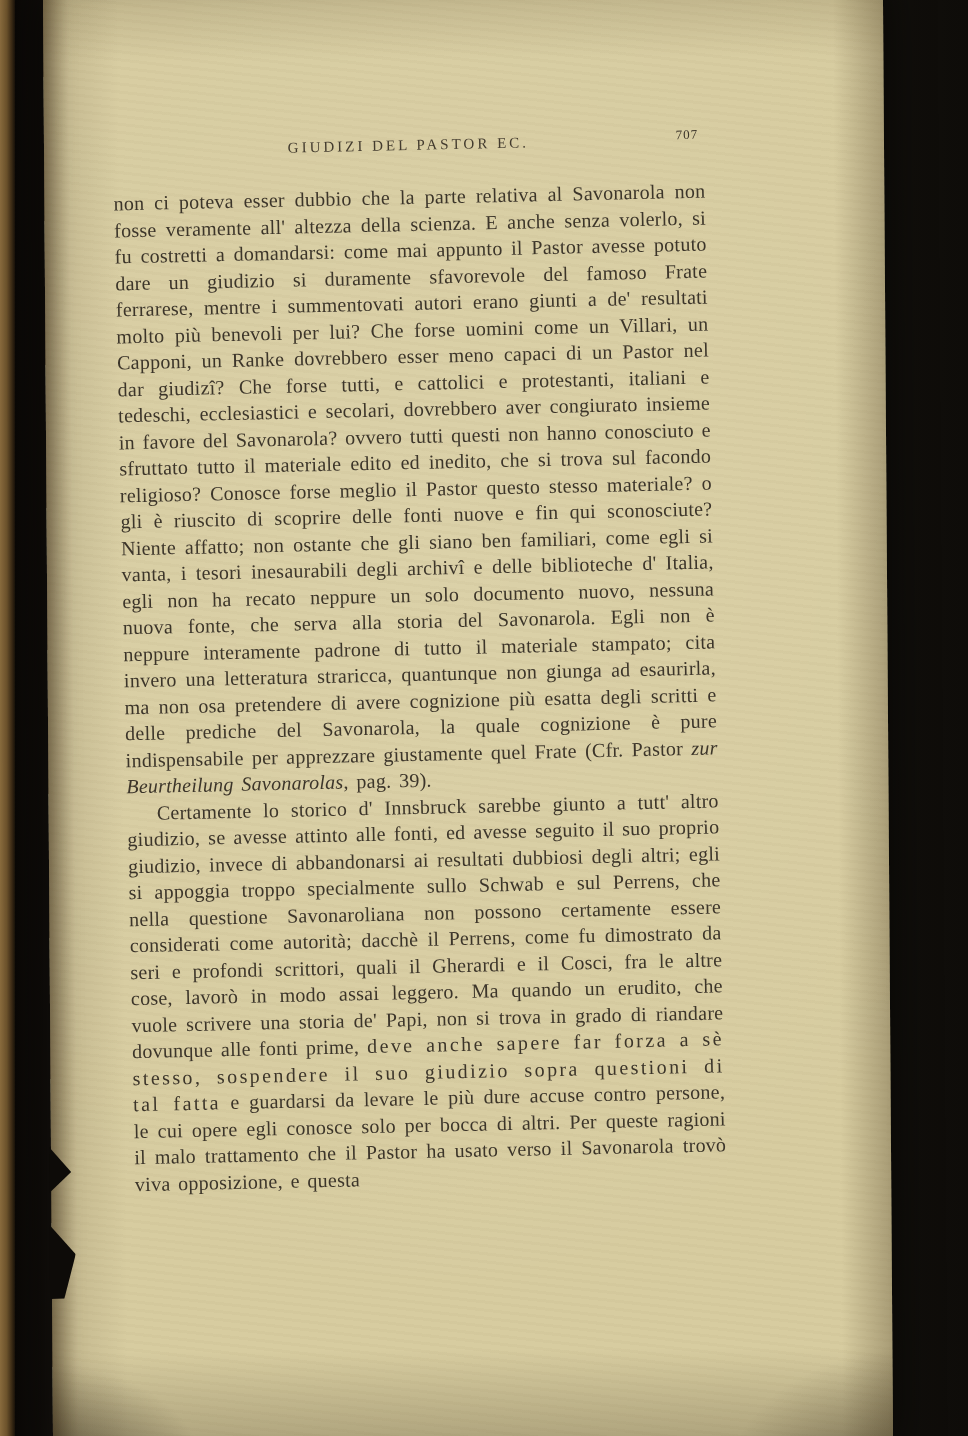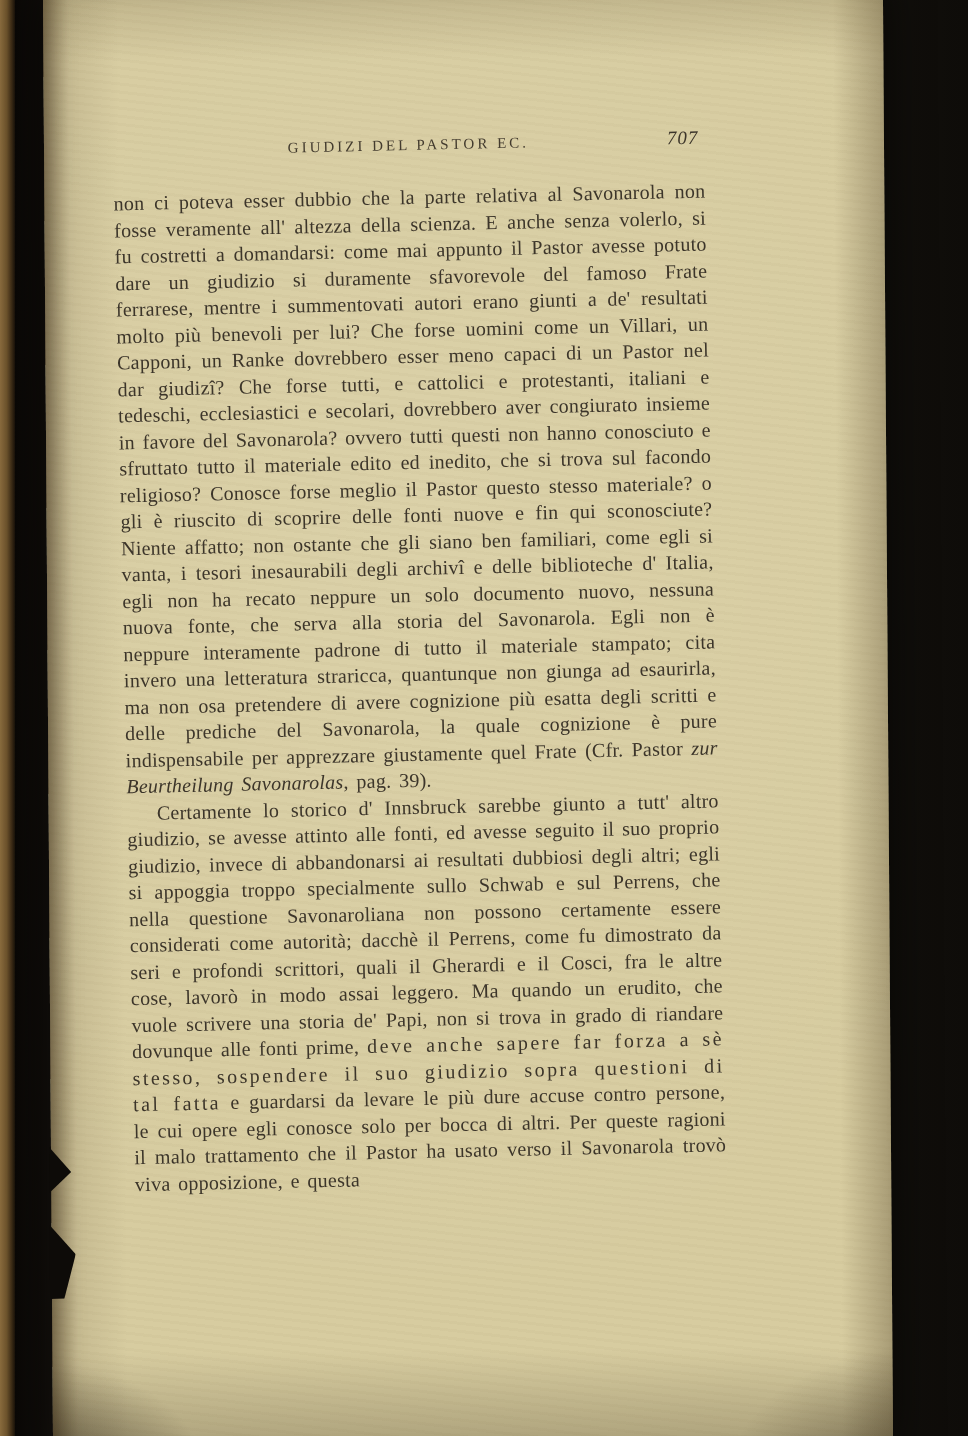--- a/index.html
+++ b/index.html
@@ -53,21 +53,21 @@
     color:#3c352a;
   }
   .column { width:592px; }
 
   .header { position:relative; width:592px; height:20px; margin-bottom:28px; text-align:center; }
   .running-title {
     font-size:15px; letter-spacing:3px; color:#433b2e;
     font-family:"Liberation Serif","DejaVu Serif",serif;
   }
   .page-number {
-    position:absolute; right:6px; top:-3px; font-size:19px; letter-spacing:1px; color:#3c352a;font-style:italic;
+    position:absolute; right:6px; top:-3px; font-size:13px; letter-spacing:1px; color:#3c352a;
   }
 
   .bodytext {
     font-size:20px; line-height:26.5px;
     text-align:justify;
     letter-spacing:0.25px; word-spacing:2.5px;
     hyphens:auto; -webkit-hyphens:auto;
   }
   .para { margin:0; }
   .para.indent { text-indent:30px; }

